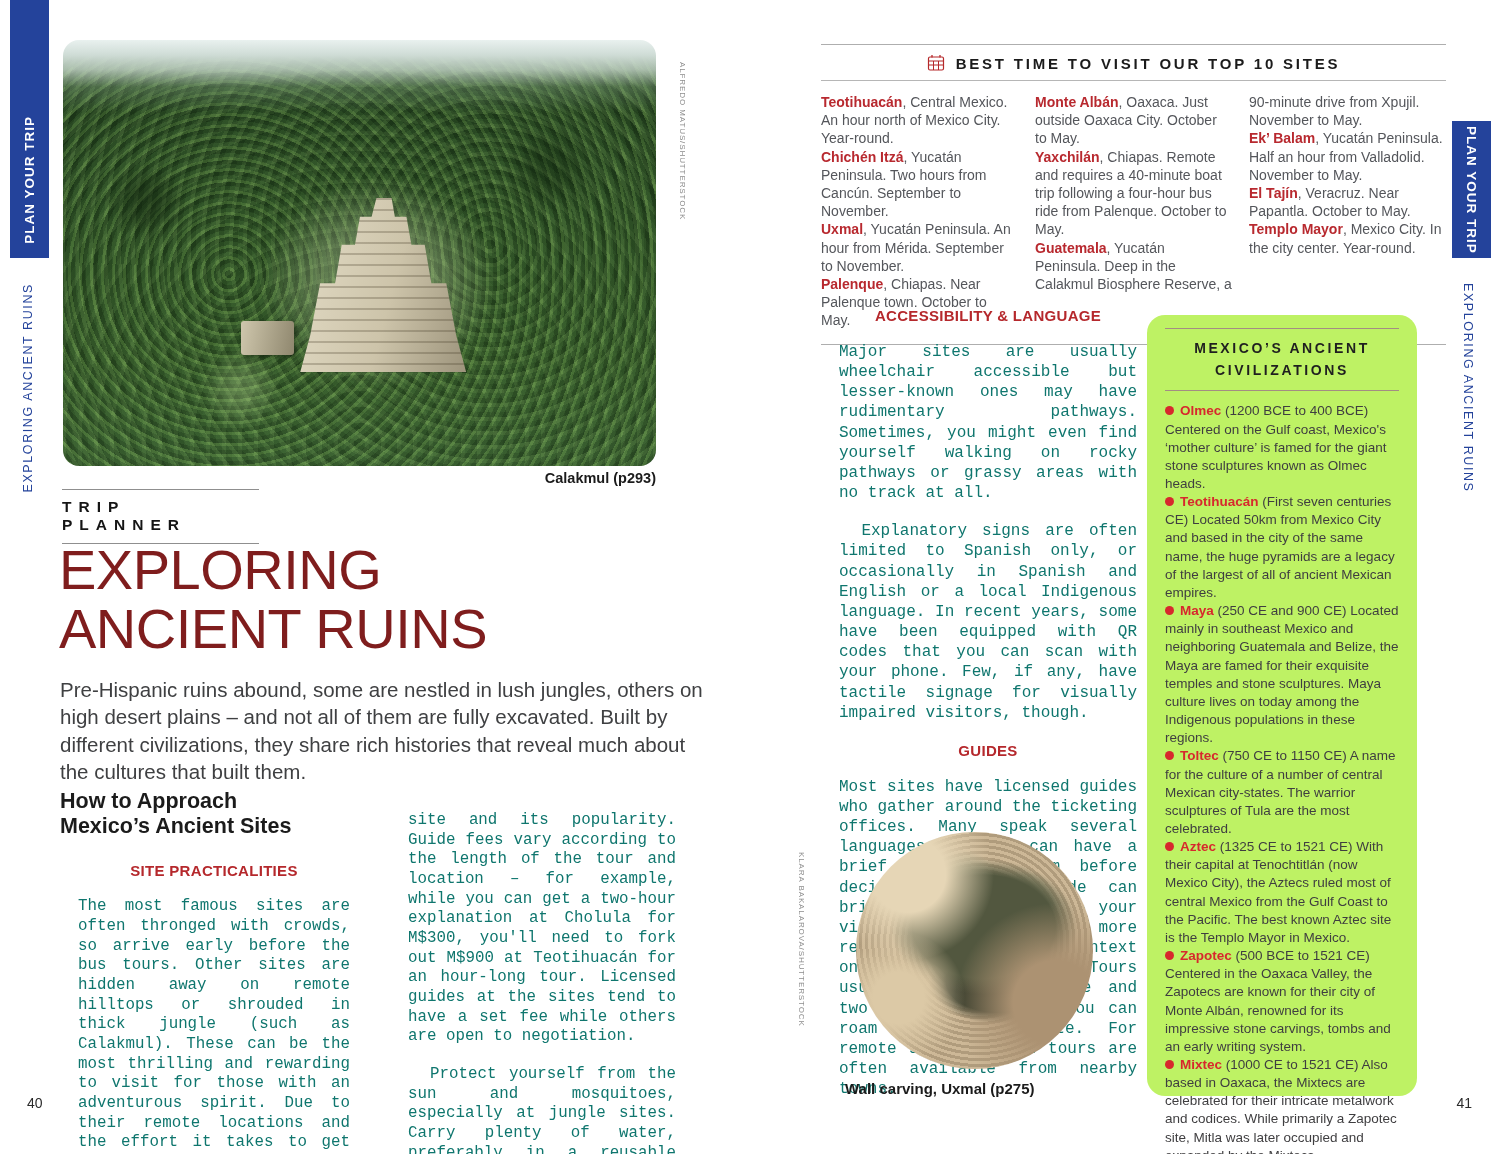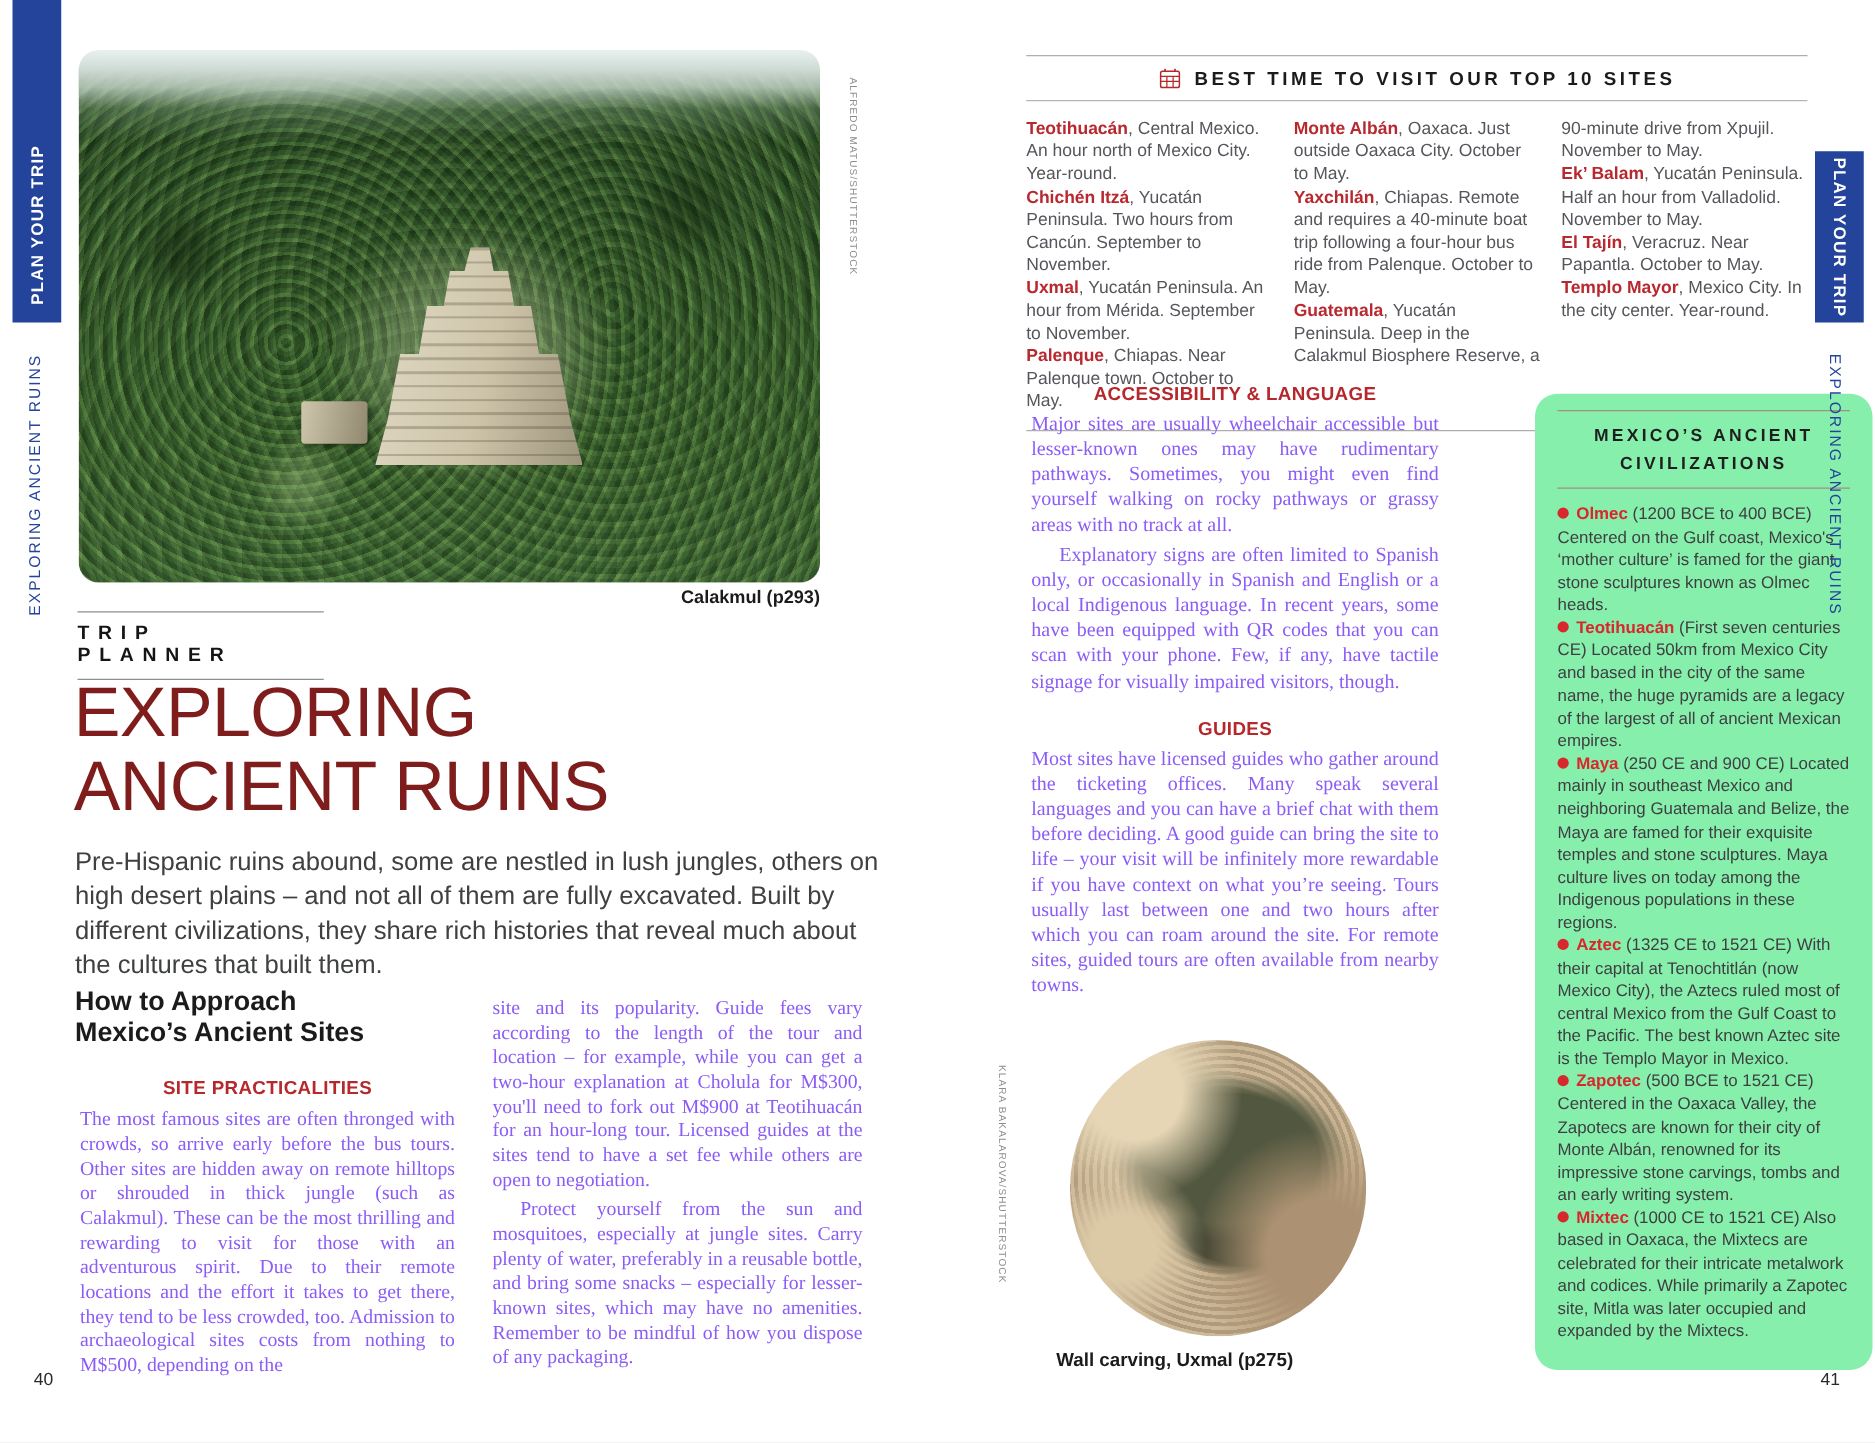--- a/index.html
+++ b/index.html
@@ -50,22 +50,22 @@
   .kicker-rule{border-top:1.5px solid #8f8f8f;}
   .kicker{font-weight:bold;font-size:15.5px;letter-spacing:7px;color:#151515;padding:8px 0 9px;}
   .big-title{position:absolute;left:59px;top:540px;font-size:56px;line-height:1.06;font-weight:400;
              color:#7f1d1d;letter-spacing:-.5px;white-space:pre-line;}
   .intro{position:absolute;left:60px;top:676px;width:650px;font-size:20.5px;line-height:1.33;color:#3f4042;}
   .body-cols{position:absolute;left:60px;top:789px;width:650px;height:310px;}
   .colA{position:absolute;left:0;top:0;width:308px;}
   .colB{position:absolute;left:330px;top:4px;width:304px;}
   .subheading{font-size:21.5px;font-weight:bold;line-height:1.15;color:#1b1b1b;white-space:pre-line;margin:0 0 24px;}
   .red-h{font-size:15px;font-weight:bold;color:#b5282c;letter-spacing:.3px;margin:0 0 7px;text-align:center;}
-  .serif-p{font-family:Liberation Serif, serif;font-size:15.8px;line-height:1.245;text-align:justify;
-           color:#8b5cf6;margin:4px;}
+  .serif-p{font-family:Liberation Mono, monospace;font-size:15.8px;line-height:1.245;text-align:justify;
+           color:#0f766e;margin:18px;}
   .serif-p.indent{text-indent:1.4em;}
   .page-num{position:absolute;top:1095px;font-size:14px;color:#2a2a2a;}
   .page-num.left{left:27px;}
   .page-num.right{left:1430px;width:42px;text-align:right;}
 
   
   .best-table{position:absolute;left:821px;top:44px;width:625px;}
   .bt-head{display:flex;align-items:center;justify-content:center;gap:11px;padding:9px 0 8px;
            border-top:1.5px solid #aeaeae;border-bottom:1px solid #b6b6b6;}
   .bt-title{font-size:15px;font-weight:bold;letter-spacing:2.8px;color:#1b1b1b;}
@@ -89,22 +89,22 @@
       radial-gradient(circle at 18% 70%,#dcc9a6 0 10%,rgba(220,201,166,0) 26%),
       radial-gradient(ellipse 58% 42% at 54% 40%,#52573f 0 52%,rgba(82,87,63,0) 68%),
       radial-gradient(ellipse 40% 24% at 60% 63%,#383d2c 0 55%,rgba(56,61,44,0) 74%),
       radial-gradient(circle at 44% 26%,#747a5e 0 9%,rgba(116,122,94,0) 20%),
       radial-gradient(circle at 70% 32%,#8a8f6f 0 7%,rgba(138,143,111,0) 16%),
       repeating-radial-gradient(circle at 52% 46%,rgba(235,228,200,.18) 0 3px,rgba(40,44,30,.14) 3px 6px);}
   .carving-caption{position:absolute;left:845px;top:1080px;width:260px;text-align:left;
                    font-weight:bold;font-size:15px;color:#1b1b1b;}
 
   
-  .panel{position:absolute;left:1228px;top:315px;width:270px;height:781px;box-sizing:border-box;
-         background:#86efac;border-radius:18px;padding:13px 18px 14px;}
+  .panel{position:absolute;left:1147px;top:315px;width:270px;height:781px;box-sizing:border-box;
+         background:#bef264;border-radius:18px;padding:13px 18px 14px;}
   .panel-rule{border-top:1px solid #a38e83;}
   .panel-title{text-align:center;font-weight:bold;font-size:14px;letter-spacing:2.6px;line-height:1.55;
                margin:9px 0;color:#1f1f1f;white-space:pre-line;}
   .civ-list{margin-top:11px;}
   .civ-entry{font-size:13.5px;line-height:1.345;color:#3f3e40;margin:0;}
   .civ-bullet{display:inline-block;width:9px;height:9px;border-radius:50%;background:#d7282d;margin-right:6px;}
   .civ-name{font-weight:bold;color:#d7282d;text-align:right;}
 </style>
 </head>
 <body>
@@ -199,20 +199,21 @@
 
   <div class="panel">
     <div class="panel-rule"></div>
     <div class="panel-title">MEXICO’S ANCIENT
 CIVILIZATIONS</div>
     <div class="panel-rule"></div>
     <div class="civ-list">
         <p class="civ-entry"><span class="civ-bullet"></span><span class="civ-name">Olmec</span> (1200 BCE to 400 BCE) Centered on the Gulf coast, Mexico's ‘mother culture’ is famed for the giant stone sculptures known as Olmec heads.</p>
         <p class="civ-entry"><span class="civ-bullet"></span><span class="civ-name">Teotihuacán</span> (First seven centuries CE) Located 50km from Mexico City and based in the city of the same name, the huge pyramids are a legacy of the largest of all of ancient Mexican empires.</p>
         <p class="civ-entry"><span class="civ-bullet"></span><span class="civ-name">Maya</span> (250 CE and 900 CE) Located mainly in southeast Mexico and neighboring Guatemala and Belize, the Maya are famed for their exquisite temples and stone sculptures. Maya culture lives on today among the Indigenous populations in these regions.</p>
+        <p class="civ-entry"><span class="civ-bullet"></span><span class="civ-name">Toltec</span> (750 CE to 1150 CE) A name for the culture of a number of central Mexican city-states. The warrior sculptures of Tula are the most celebrated.</p>
         <p class="civ-entry"><span class="civ-bullet"></span><span class="civ-name">Aztec</span> (1325 CE to 1521 CE) With their capital at Tenochtitlán (now Mexico City), the Aztecs ruled most of central Mexico from the Gulf Coast to the Pacific. The best known Aztec site is the Templo Mayor in Mexico.</p>
         <p class="civ-entry"><span class="civ-bullet"></span><span class="civ-name">Zapotec</span> (500 BCE to 1521 CE) Centered in the Oaxaca Valley, the Zapotecs are known for their city of Monte Albán, renowned for its impressive stone carvings, tombs and an early writing system.</p>
         <p class="civ-entry"><span class="civ-bullet"></span><span class="civ-name">Mixtec</span> (1000 CE to 1521 CE) Also based in Oaxaca, the Mixtecs are celebrated for their intricate metalwork and codices. While primarily a Zapotec site, Mitla was later occupied and expanded by the Mixtecs.</p>
       </div>
   </div>
 
   <div class="tab-box right">
     <span class="vtext">PLAN YOUR TRIP</span>
   </div>
   <div class="chapter-label right">EXPLORING ANCIENT RUINS</div>

